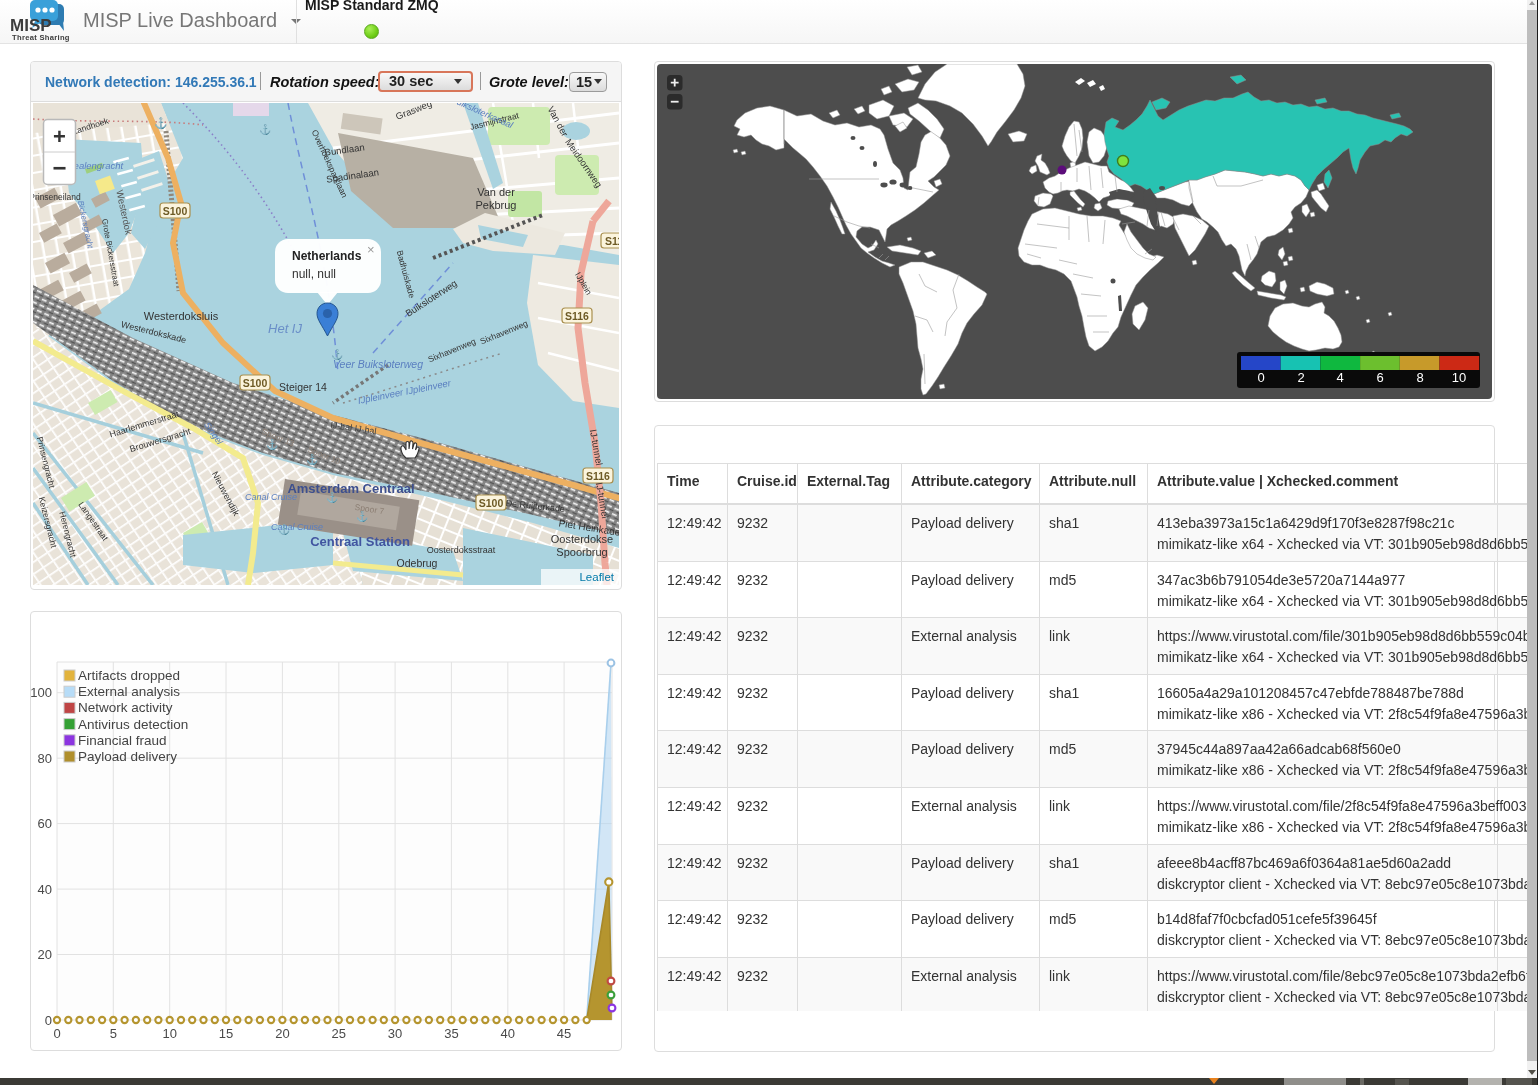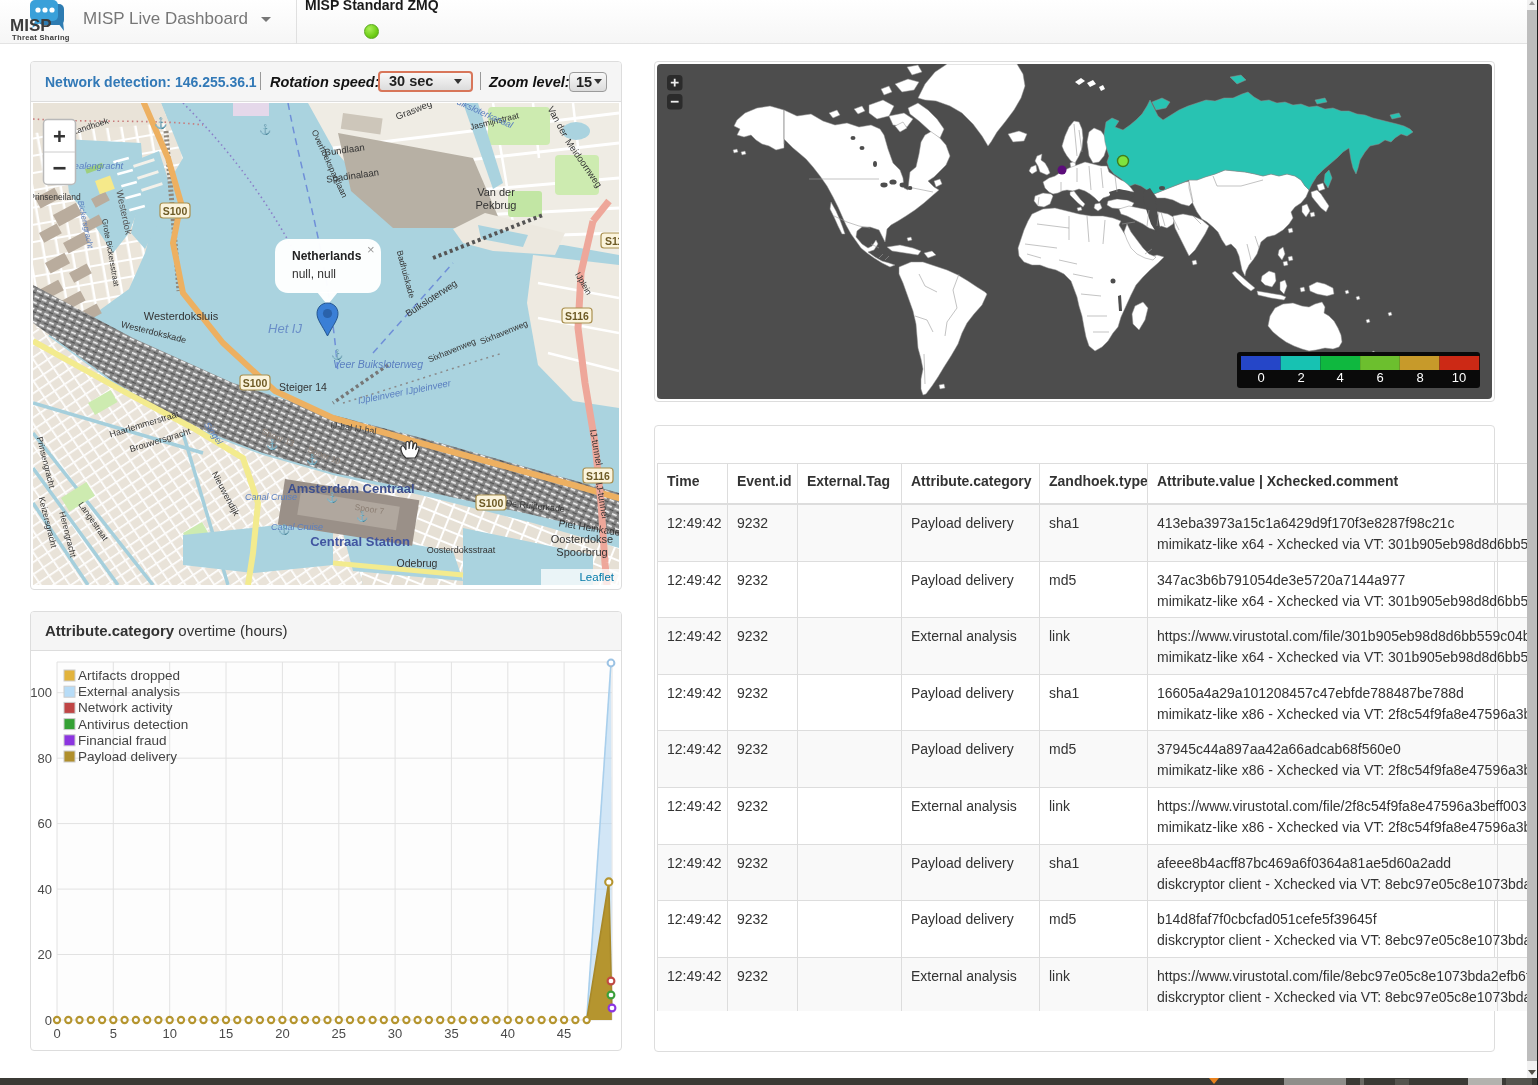--- a/index.html
+++ b/index.html
@@ -2,21 +2,21 @@
 <html><head>
 <meta charset="utf-8">
 <title>MISP Live Dashboard</title>
 <style>
 * { margin:0; padding:0; box-sizing:content-box; }
 html,body { width:1538px; height:1085px; overflow:hidden; background:#fff;
   font-family:"Liberation Sans", sans-serif; }
 #navbar { position:absolute; left:0; top:0; width:1538px; height:43px;
   background:linear-gradient(#ffffff,#f6f6f6); border-bottom:1px solid #e3e3e3; z-index:5; }
 #navdiv { position:absolute; left:296px; top:0; width:1px; height:44px; background:#e0e0e0; }
-#brand { position:absolute; left:83px; top:9px; font-size:17px; color:#777; }
+#brand { position:absolute; left:83px; top:9px; font-size:20px; color:#777; }
 #brand .caret { display:inline-block; width:0; height:0; border-left:5px solid transparent;
   border-right:5px solid transparent; border-top:5px solid #777; margin-left:8px; vertical-align:middle; }
 #zmqtitle { position:absolute; left:305px; top:-3px; font-size:14px; font-weight:bold; color:#1a1a1a; }
 #zmqdot { position:absolute; left:364px; top:24px; width:13px; height:13px; border-radius:50%;
   background:radial-gradient(circle at 35% 30%, #a8ef56, #6fce17 60%, #57a90e);
   border:1px solid #59a81c; }
 
 .panel { position:absolute; background:#fff; border:1px solid #ddd; border-radius:4px; }
 .phead { background:#f5f5f5; border-bottom:1px solid #ddd; border-radius:3px 3px 0 0;
   font-size:15px; color:#333; }
@@ -97,21 +97,21 @@
 <div class="panel" id="lpan1">
   <div class="phead" id="lhead1">
     <span id="nact">Network detection: 146.255.36.1</span>
     <span id="d1"></span>
     <span id="rlab">Rotation speed:</span>
     <span class="sel" id="sel1">
         <span class="lab">30 sec</span>
         <span class="arr"></span>
       </span>
     <span id="d2"></span>
-    <span id="zlab">Zoom level:</span>
+    <span id="zlab">Grote level:</span>
     <span class="sel" id="sel2">
         <span class="lab">15</span>
         <span class="arr"></span>
       </span>
   </div>
   <div id="leafmap"><svg width="586" height="482" viewBox="0 0 586 482" font-family="Liberation Sans, sans-serif">
         <defs>
           <pattern id="cityA" width="12" height="10" patternUnits="userSpaceOnUse" patternTransform="rotate(-34)">
             <rect width="12" height="10" fill="#e9e3d9"></rect>
             <rect x="0" y="0" width="12" height="1.7" fill="#ffffff"></rect>
@@ -304,21 +304,20 @@
           <line x1="11" y1="49" x2="42" y2="49" stroke="#ccc" stroke-width="1"></line>
           <text x="26.5" y="41" font-size="22" font-weight="bold" fill="#333" text-anchor="middle">+</text>
           <text x="26.5" y="73" font-size="24" font-weight="bold" fill="#333" text-anchor="middle">−</text>
         </g>
         <rect x="508" y="466" width="78" height="16" fill="#ffffff" opacity="0.75"></rect>
         <text x="581" y="478" font-size="11.5" fill="#0078a8" text-anchor="end">Leaflet</text>
       </svg></div>
 </div>
 
 <div class="panel" id="lpan2">
-  <div class="phead" id="lhead2"><b>Attribute.category</b>&nbsp;overtime (hours)</div>
   <div id="chartbox"><svg width="590" height="399" viewBox="0 0 590 399" font-family="Liberation Sans, sans-serif">
         <rect x="26" y="12" width="555" height="358" fill="#fdfdfd"></rect>
         <line x1="26.0" y1="12" x2="26.0" y2="370" stroke="#e2e2e2" stroke-width="1"></line>
         <line x1="82.3" y1="12" x2="82.3" y2="370" stroke="#e2e2e2" stroke-width="1"></line>
         <line x1="138.7" y1="12" x2="138.7" y2="370" stroke="#e2e2e2" stroke-width="1"></line>
         <line x1="195.0" y1="12" x2="195.0" y2="370" stroke="#e2e2e2" stroke-width="1"></line>
         <line x1="251.4" y1="12" x2="251.4" y2="370" stroke="#e2e2e2" stroke-width="1"></line>
         <line x1="307.8" y1="12" x2="307.8" y2="370" stroke="#e2e2e2" stroke-width="1"></line>
         <line x1="364.1" y1="12" x2="364.1" y2="370" stroke="#e2e2e2" stroke-width="1"></line>
         <line x1="420.4" y1="12" x2="420.4" y2="370" stroke="#e2e2e2" stroke-width="1"></line>
@@ -576,24 +575,24 @@
           <col style="width:70px">
           <col style="width:104px">
           <col style="width:138px">
           <col style="width:108px">
           <col style="width:350px">
           <col style="width:290px">
         </colgroup>
     <tbody>
           <tr class="hdr">
             <th>Time</th>
-            <th>Event.id</th>
+            <th>Cruise.id</th>
             <th>External.Tag</th>
             <th>Attribute.category</th>
-            <th>Zandhoek.type</th>
+            <th>Attribute.null</th>
             <th>Attribute.value | Xchecked.comment</th>
             <th></th>
           </tr>
     <tr class="odd">
             <td>12:49:42</td>
             <td>9232</td>
             <td></td>
             <td>Payload delivery</td>
             <td>sha1</td>
             <td class="val">413eba3973a15c1a6429d9f170f3e8287f98c21c<br>mimikatz-like x64 - Xchecked via VT: 301b905eb98d8d6bb559c04bc4bd9fc88c1d041fa1</td>

